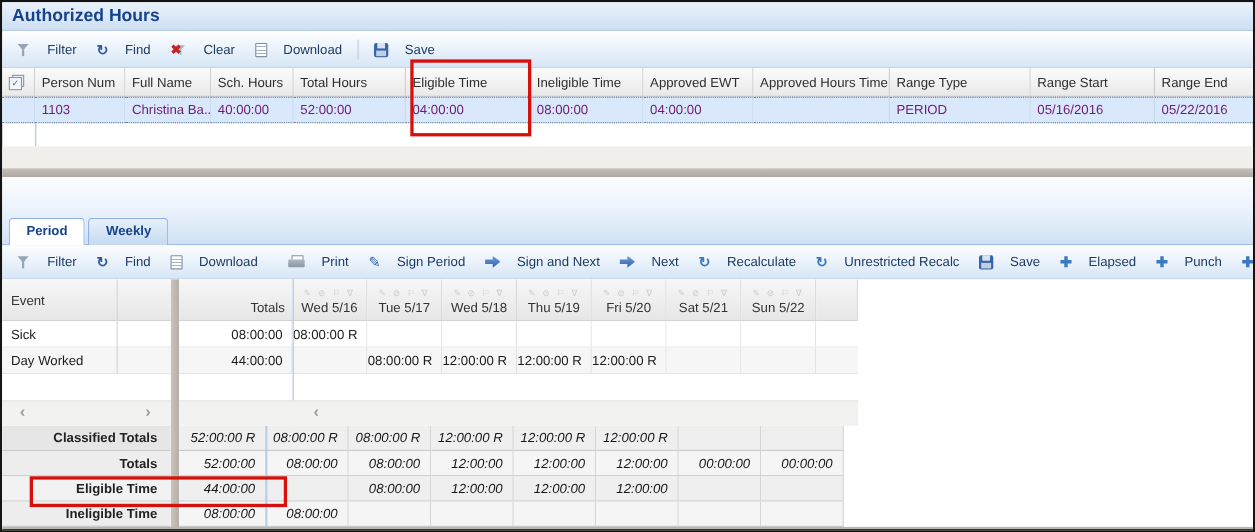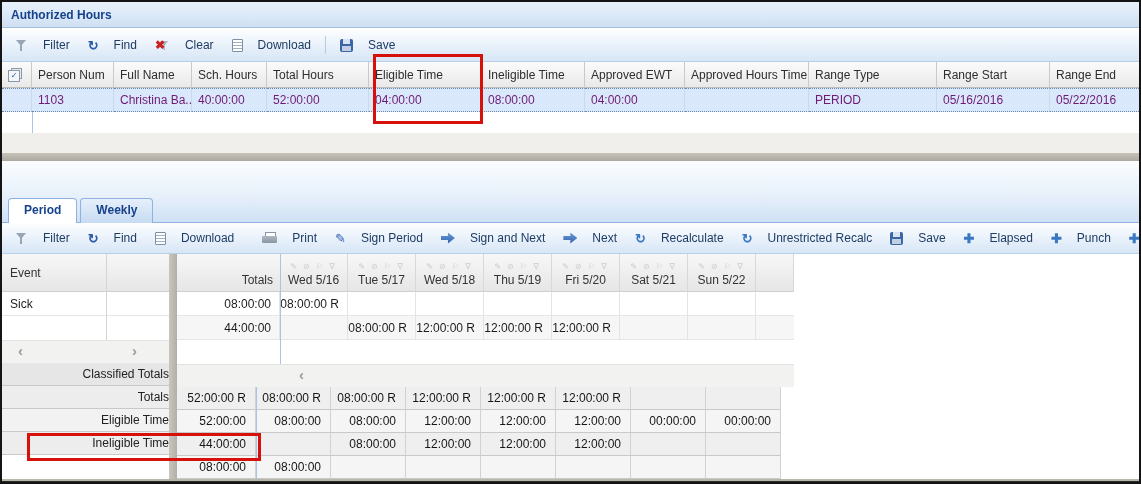--- a/index.html
+++ b/index.html
@@ -11,21 +11,21 @@
   }
   .abs { position:absolute; }
 
   
   .titlebar {
     left:0; right:0; top:0; height:26px;
     background:linear-gradient(#e9f2fb,#cfe0f3);
     border-bottom:1px solid #a7c0dd;
     display:flex; align-items:center; padding-left:9px;
   }
-  .titlebar .t { font-weight:bold; color:#15428b; font-size:12px; }
+  .titlebar .t { font-weight:bold; color:#15428b; font-size:16px; }
 
   
   .toolbar {
     left:0; right:0; display:flex; align-items:center; gap:4px;
     background:linear-gradient(#fdfeff,#e2edf9 70%,#d7e6f6);
     border-bottom:1px solid #bcd0e5; padding:0 6px;
   }
   .tb1 { top:27px; height:33px; }
   .tb2 { top:221px; height:31px; }
   .tbtn {
@@ -92,56 +92,56 @@
   .tabs { position:absolute; left:6px; bottom:-1px; display:flex; gap:3px; }
   .tab {
     border:1px solid #8db2e3; border-bottom:none; border-radius:4px 4px 0 0;
     padding:4px 15px 5px; font-weight:bold; color:#15428b; cursor:default;
     background:linear-gradient(#e7f0fb,#c6daf1);
   }
   .tab.active { background:#fff; padding-bottom:6px; }
 
   
   .lower { left:0; right:0; top:252px; height:226px; display:flex; align-items:stretch; }
-  .lpane { width:167px; flex:none; position:relative; background:#fff; }
+  .lpane { width:153px; flex:none; position:relative; background:#fff; }
   .vdivider { width:8px; flex:none; background:linear-gradient(90deg,#cac6bf,#b3afa7); }
   .rpane { flex:1; position:relative; background:#fff; }
 
   .lhead { height:38px; background:linear-gradient(#f7f7f7,#e6e6e6); border-bottom:1px solid #cfcfcf;
     display:flex; align-items:center; padding-left:8px; color:#333; }
   .lhead .inner { position:absolute; left:104px; top:0; height:86px; width:1px; background:#d4d4d4; }
   .lrow { height:24px; display:flex; align-items:center; padding-left:8px;
     border-bottom:1px solid #e6e6e6; background:#fff; }
   .lrow.alt { background:#f6f6f6; }
   .lgap { height:24px; background:#fff; }
   .scrollstrip { height:23px; background:#f2f2f0; border-top:1px solid #e2e2e0;
     position:relative; color:#9c9c9c; font-weight:bold; font-size:15px; }
   .scrollstrip span { position:absolute; top:1px; cursor:default; }
   .lsum { height:23px; background:#e6e6e6; border-bottom:1px solid #c9c9c9;
-    display:flex; align-items:center; justify-content:flex-end; padding-right:0; color:#222; }
+    display:flex; align-items:center; justify-content:flex-end; padding-right:12px; color:#222;font-weight:bold; }
 
   .ghead, .grow { display:grid; grid-template-columns:103px repeat(7,68px) 38px; width:617px; }
   .ghead { height:38px; }
   .ghead .tc { background:linear-gradient(#f7f7f7,#e6e6e6); border-bottom:1px solid #cfcfcf;
     display:flex; align-items:flex-end; justify-content:flex-end; padding:0 7px 4px 0; color:#333; }
   .ghead .dc { background:linear-gradient(#f7f7f7,#e6e6e6); border-bottom:1px solid #cfcfcf;
     border-right:1px solid #d8d8d8; display:flex; flex-direction:column; align-items:center;
     justify-content:flex-end; padding-bottom:4px; color:#333; }
   .icostrip { font-size:8px; letter-spacing:2px; color:#5a6470; opacity:.28; height:11px; }
   .grow { height:24px; }
   .grow .cell { border-bottom:1px solid #e6e6e6; border-right:1px solid #e3e3e3;
     display:flex; align-items:center; justify-content:flex-end; padding-right:8px;
     white-space:nowrap; background:#fff; }
   .grow.alt .cell { background:#f6f6f6; }
   .blueline { position:absolute; width:1px; background:#a9c4e6; }
 
   .sumrow { display:grid; grid-template-columns:79px repeat(7,75px); width:604px; }
   .sumrow .cell { height:23px; border-bottom:1px solid #c9c9c9; border-right:1px solid #d2d2d2;
     background:#efefef; display:flex; align-items:center; justify-content:flex-end;
-    padding-right:9px; white-space:nowrap; color:#161616; }
+    padding-right:9px; white-space:nowrap; color:#161616;font-style:italic; }
   .sumrow.lt .cell { background:#f5f5f5; }
 
   
   .redbox { border:3px solid #d6100a; background:transparent; z-index:9; pointer-events:none; }
   .bottom-strip { left:0; right:0; bottom:0; height:3px; background:#b9b5aa; border-bottom:1px solid #2a2a2a; }
 </style>
 </head>
 <body>
 
 <div class="window">
@@ -277,20 +277,21 @@
   </div>
 
   <div class="abs lower">
 
     <div class="lpane">
       <div class="lhead">
         <span>Event</span>
         <span class="inner"></span>
       </div>
       <div class="lrow">Sick</div>
+      <div class="lrow alt">Day Worked</div>
       <div class="lgap"></div>
       <div class="scrollstrip">
         <span style="left:16px;">‹</span>
         <span style="left:130px;">›</span>
       </div>
       <div class="lsum">Classified Totals</div>
       <div class="lsum" style="background:#ededed;">Totals</div>
       <div class="lsum" style="background:#f2f2f2;">Eligible Time</div>
       <div class="lsum" style="background:#ededed;">Ineligible Time</div>
     </div>

